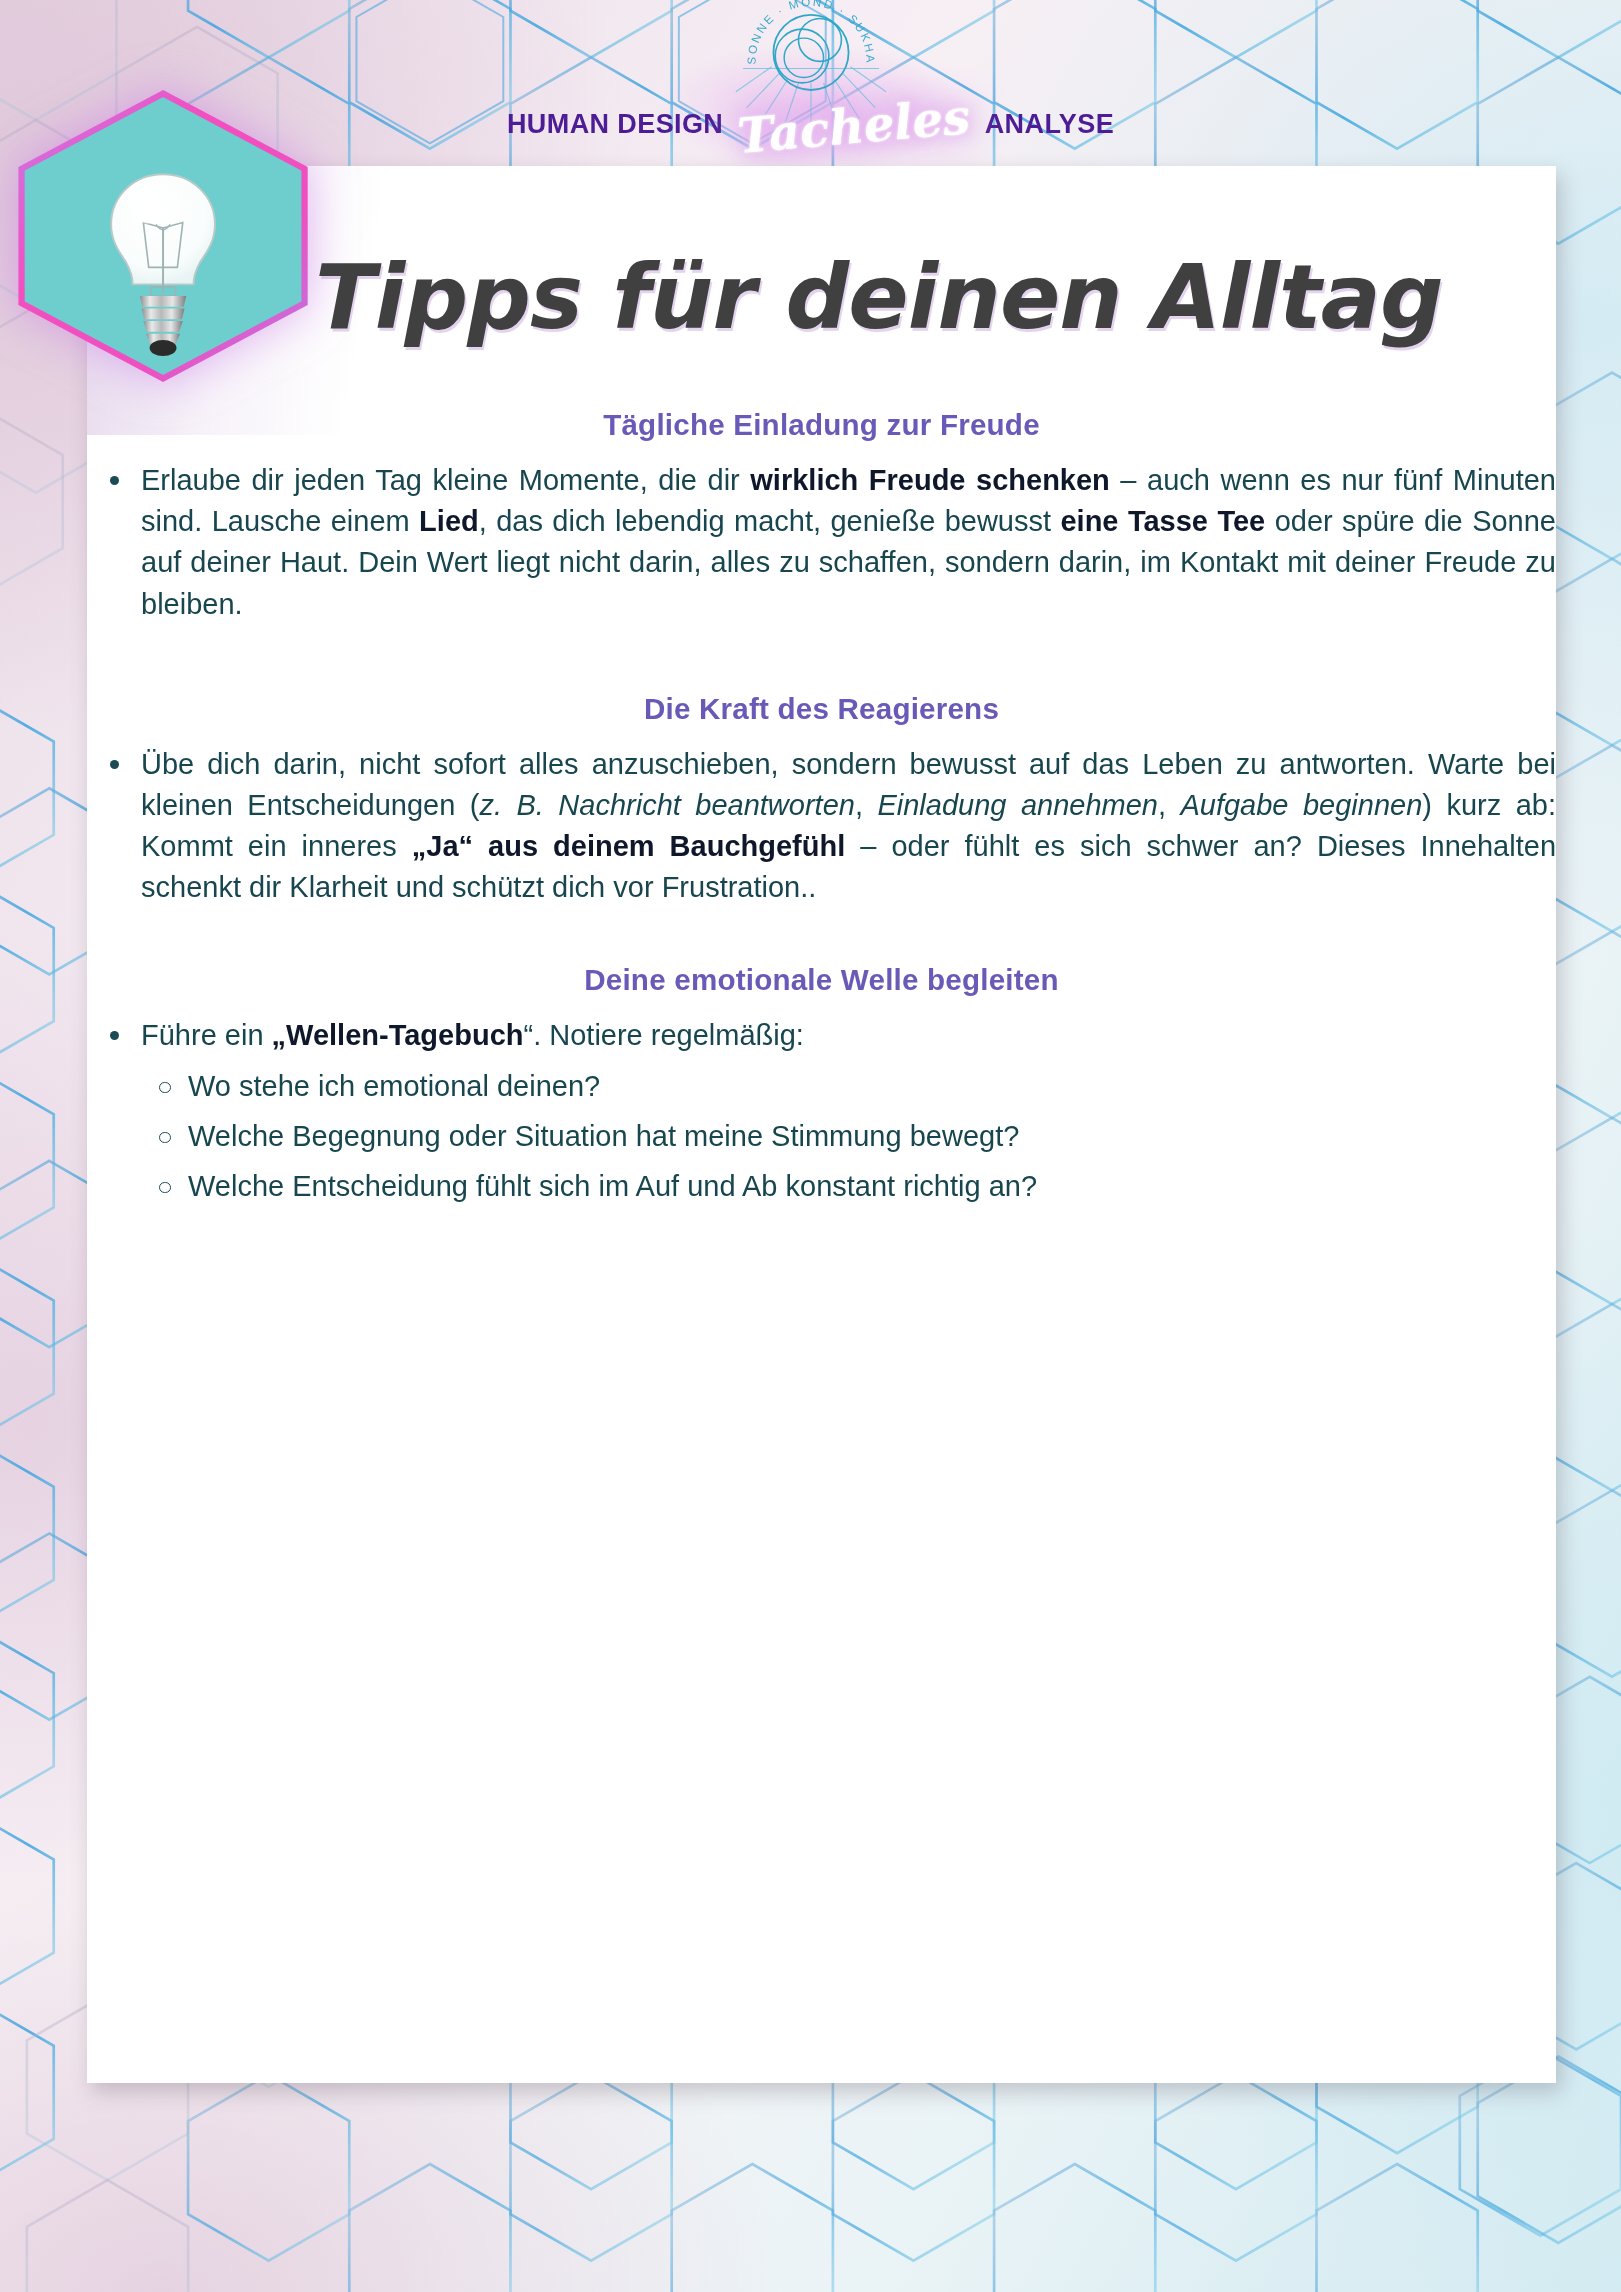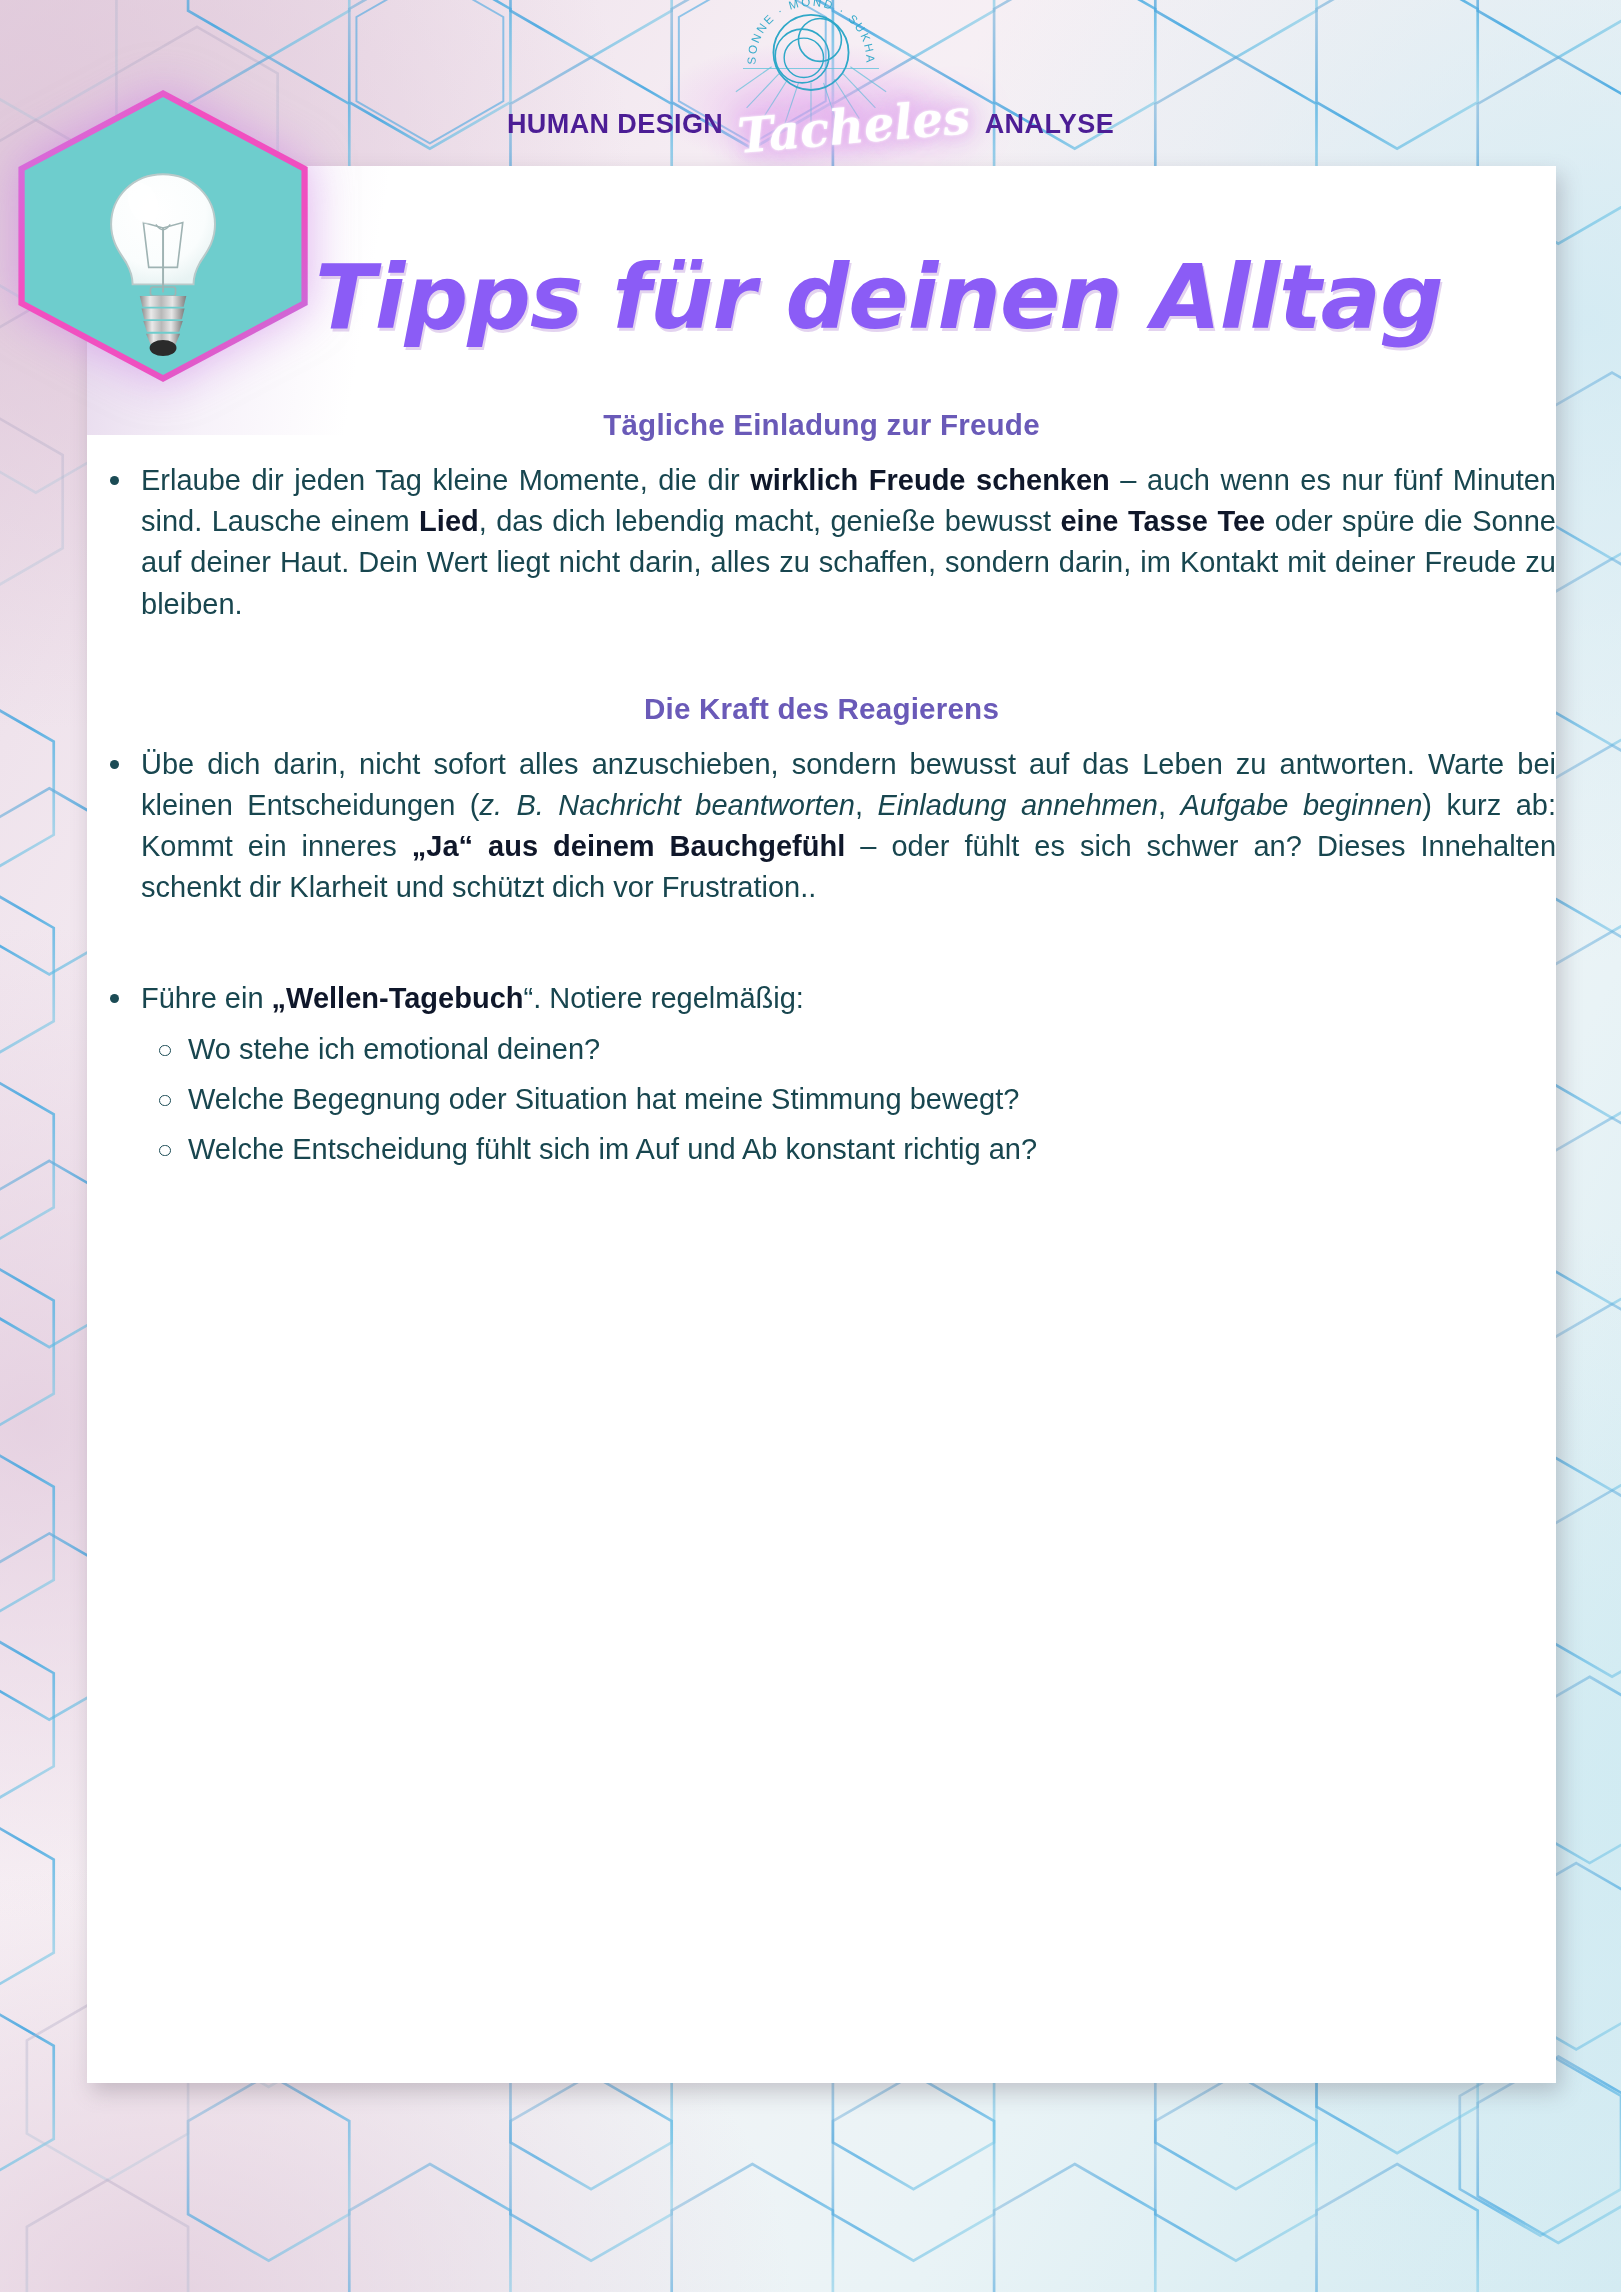--- a/index.html
+++ b/index.html
@@ -127,21 +127,21 @@
   
   #page-title {
     position:absolute;
     left:315px; top:253px;
     font-family:"DejaVu Sans", sans-serif;
     font-style:italic;
     font-weight:bold;
     font-size:89px;
     line-height:1;
     letter-spacing:-0.9px;
-    color:#8b5cf6;
+    color:#404040;
     text-shadow:1.8px 2.7px 0 rgba(168,118,205,.32);
     white-space:nowrap;
   }
 
   
   #doc-body {
     position:absolute;
     left:87px;
     top:407px;
     width:1469px;
@@ -437,20 +437,21 @@
       <li class="bullet">
         <span class="dot"></span>
         <div class="btext"><span>Übe dich darin, nicht sofort alles anzuschieben, sondern bewusst auf das Leben zu antworten. Warte bei kleinen Entscheidungen (</span><i>z. B. Nachricht beantworten</i><span>, </span><i>Einladung annehmen</i><span>, </span><i>Aufgabe beginnen</i><span>) kurz ab: Kommt ein inneres </span><b>„Ja“ aus deinem Bauchgefühl</b><span> – oder fühlt es sich schwer an? Dieses Innehalten schenkt dir Klarheit und schützt dich vor Frustration..</span></div>
       </li>
     </ul>
   </div>
 
   <div class="gap-md"></div>
 
   <div class="section">
+    <div class="section-heading">Deine emotionale Welle begleiten</div>
     <ul class="bullets">
       <li class="bullet">
         <span class="dot"></span>
         <div class="btext"><span>Führe ein </span><b>„Wellen-Tagebuch</b><span>“. Notiere regelmäßig:</span></div>
         <ul class="subbullets">
           <li class="subbullet">
             <span class="ring"></span>
             <div class="btext"><span>Wo stehe ich emotional deinen?</span></div>
           </li>
           <li class="subbullet">

